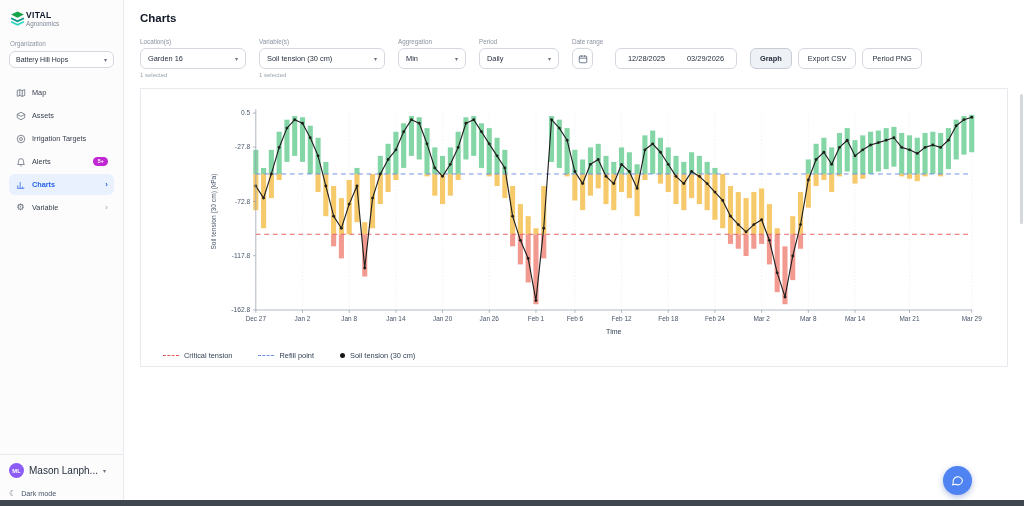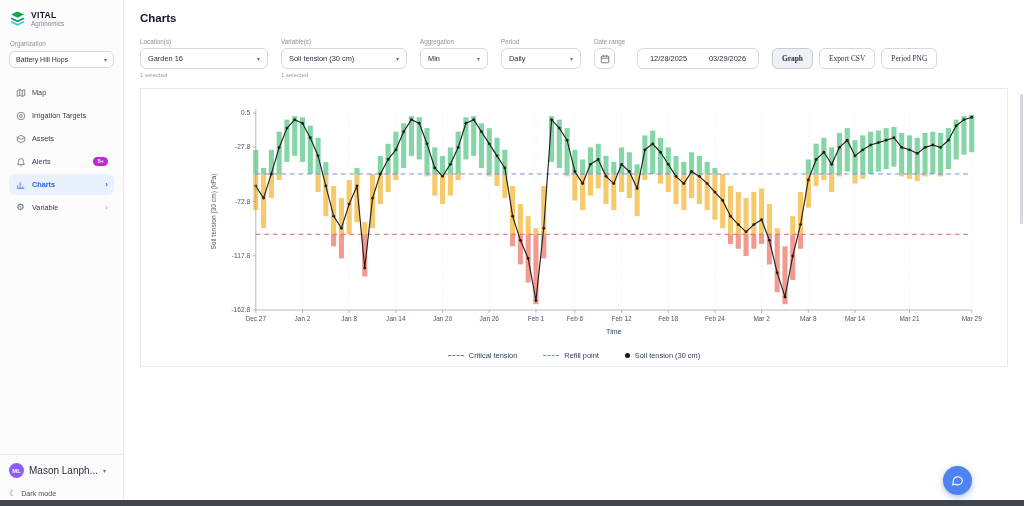--- a/index.html
+++ b/index.html
@@ -2,21 +2,21 @@
 <html><head>
 <meta charset="utf-8">
 <style>
   * { box-sizing: border-box; margin: 0; padding: 0; }
   html,body { width:1024px; height:506px; }
   body { font-family: "Liberation Sans", "DejaVu Sans", sans-serif; background:#fff; color:#1f2937; }
   .app { position:relative; width:1024px; height:506px; display:flex; overflow:hidden; background:#fff; }
 
   
   .sidebar { width:124px; min-width:124px; height:100%; background:#fcfcfd; border-right:1px solid #e7eaee; padding:10px 9px; position:relative; }
-  .logo-row { display:flex; align-items:flex-start; gap:5px; }
+  .logo-row { display:flex; align-items:flex-start; }
   .logo-ic { width:17px; height:17px; }
   .brand { font-size:8.5px; font-weight:700; color:#0f172a; letter-spacing:.3px; }
   .brand-sub { font-size:6.3px; color:#7c8694; }
   .org-label { font-size:6.3px; color:#8a93a1; margin:13px 0 4px 1px; }
   .org-select { display:flex; align-items:center; justify-content:space-between; border:1px solid #d4d9e0; border-radius:6px; background:#fff; padding:4px 6px; font-size:7px; color:#1f2937; cursor:pointer; }
   .chev { font-size:6px; color:#6b7280; }
   .nav { margin-top:14px; display:flex; flex-direction:column; gap:2px; }
   .nav-item { display:flex; align-items:center; gap:6px; padding:5px 6px; border-radius:6px; font-size:7.3px; color:#39414d; cursor:pointer; }
   .nav-item .ni { width:11px; height:11px; display:inline-flex; align-items:center; justify-content:center; color:#5b6472; flex:none; }
   .nav-item.active { background:#e9f1fe; color:#2563eb; font-weight:600; }
@@ -33,30 +33,30 @@
   .dark-row { display:flex; align-items:center; gap:5px; margin-top:11px; font-size:7.2px; color:#475569; cursor:pointer; }
 
   
   .main { flex:1; position:relative; padding:12px 16px 0; }
   .page-title { font-size:11.5px; font-weight:700; color:#111827; }
   .filters { display:flex; align-items:flex-start; gap:13px; margin-top:14px; }
   .fgroup { display:flex; flex-direction:column; }
   .flabel { font-size:6.3px; color:#8a93a1; margin-bottom:3px; }
   .fcaption { font-size:6px; color:#9aa3b0; margin-top:3px; }
   .select { display:flex; align-items:center; justify-content:space-between; gap:6px; border:1px solid #d4d9e0; border-radius:6px; background:#fff; height:21px; padding:0 7px; font-size:7.4px; color:#1f2937; cursor:pointer; }
-  .w-loc{width:128px} .w-var{width:126px} .w-agg{width:68px} .w-per{width:80px}
+  .w-loc{width:106px} .w-var{width:126px} .w-agg{width:68px} .w-per{width:80px}
   .date-row { display:flex; gap:22px; }
   .icon-btn { width:21px; height:21px; border:1px solid #d4d9e0; border-radius:6px; background:#fff; display:flex; align-items:center; justify-content:center; cursor:pointer; color:#475569; }
   .date-field { display:flex; align-items:center; gap:22px; border:1px solid #d4d9e0; border-radius:6px; background:#fff; height:21px; padding:0 12px; font-size:7.4px; color:#1f2937; }
-  .btn { height:21px; border:1px solid #d4d9e0; border-radius:6px; background:#fff; padding:0 9px; font-size:7.4px; color:#1f2937; cursor:pointer; font-family:Liberation Serif, serif; }
+  .btn { height:21px; border:1px solid #d4d9e0; border-radius:6px; background:#fff; padding:0 9px; font-size:7.4px; color:#1f2937; cursor:pointer; font-family:Liberation Sans, sans-serif; }
   .btn.primary { background:#eef1f5; border-color:#c7cdd6; font-weight:700; }
   .btn-row { display:flex; gap:6px; padding-top:10px; }
 
   .chart-card { margin-top:10px; border:1px solid #e6e9ee; border-radius:0; background:#fff; padding:8px 22px 6px; }
-  .legend { display:flex; justify-content:center; gap:26px; margin-top:2px; }
+  .legend { display:flex; justify-content:flex-start; gap:26px; margin-top:2px; }
   .legend-item { display:flex; align-items:center; gap:5px; font-size:7.4px; color:#334155; }
   .sw-dash { width:16px; height:0; border-top:1.6px dashed #e05b5b; }
   .sw-dash.blue { border-top-color:#6b8de3; }
   .sw-dot { width:5px; height:5px; border-radius:50%; background:#18181b; }
 
   .fab { position:absolute; right:52px; bottom:11px; width:29px; height:29px; border-radius:50%; background:#4f83f1; border:none; display:flex; align-items:center; justify-content:center; cursor:pointer; box-shadow:0 2px 6px rgba(30,64,175,.35); }
   .bottom-strip { position:absolute; left:0; right:0; bottom:0; height:6px; background:#40464e; }
   .scroll-thumb { position:absolute; right:1px; top:94px; width:3px; height:130px; background:#d4d8dd; border-radius:2px; }
 
   svg text { font-family:"Liberation Sans","DejaVu Sans",sans-serif; }
@@ -91,34 +91,34 @@
           <svg width="10" height="10" viewBox="0 0 24 24" fill="none" stroke="currentColor" stroke-width="1.8">
               <path d="M3 6l6-2 6 2 6-2v14l-6 2-6-2-6 2z"></path>
               <path d="M9 4v14M15 6v14"></path>
             </svg>
         </span>
         <span>Map</span>
       </div>
       <div class="nav-item">
         <span class="ni">
           <svg width="10" height="10" viewBox="0 0 24 24" fill="none" stroke="currentColor" stroke-width="1.8">
+              <path d="M21 8l-9-5-9 5 9 5 9-5z"></path>
+              <path d="M3 8v8l9 5 9-5V8"></path>
+            </svg>
+        </span>
+        <span>Assets</span>
+      </div>
+      <div class="nav-item">
+        <span class="ni">
+          <svg width="10" height="10" viewBox="0 0 24 24" fill="none" stroke="currentColor" stroke-width="1.8">
               <circle cx="12" cy="12" r="9"></circle>
               <circle cx="12" cy="12" r="3.5"></circle>
             </svg>
         </span>
         <span>Irrigation Targets</span>
-      </div>
-      <div class="nav-item">
-        <span class="ni">
-          <svg width="10" height="10" viewBox="0 0 24 24" fill="none" stroke="currentColor" stroke-width="1.8">
-              <path d="M21 8l-9-5-9 5 9 5 9-5z"></path>
-              <path d="M3 8v8l9 5 9-5V8"></path>
-            </svg>
-        </span>
-        <span>Assets</span>
       </div>
       <div class="nav-item">
         <span class="ni">
           <svg width="10" height="10" viewBox="0 0 24 24" fill="none" stroke="currentColor" stroke-width="1.8">
               <path d="M18 10a6 6 0 10-12 0c0 7-2 8-2 8h16s-2-1-2-8"></path>
               <path d="M10.3 21a2 2 0 003.4 0"></path>
             </svg>
         </span>
         <span>Alerts</span>
         <span class="badge">5+</span>

